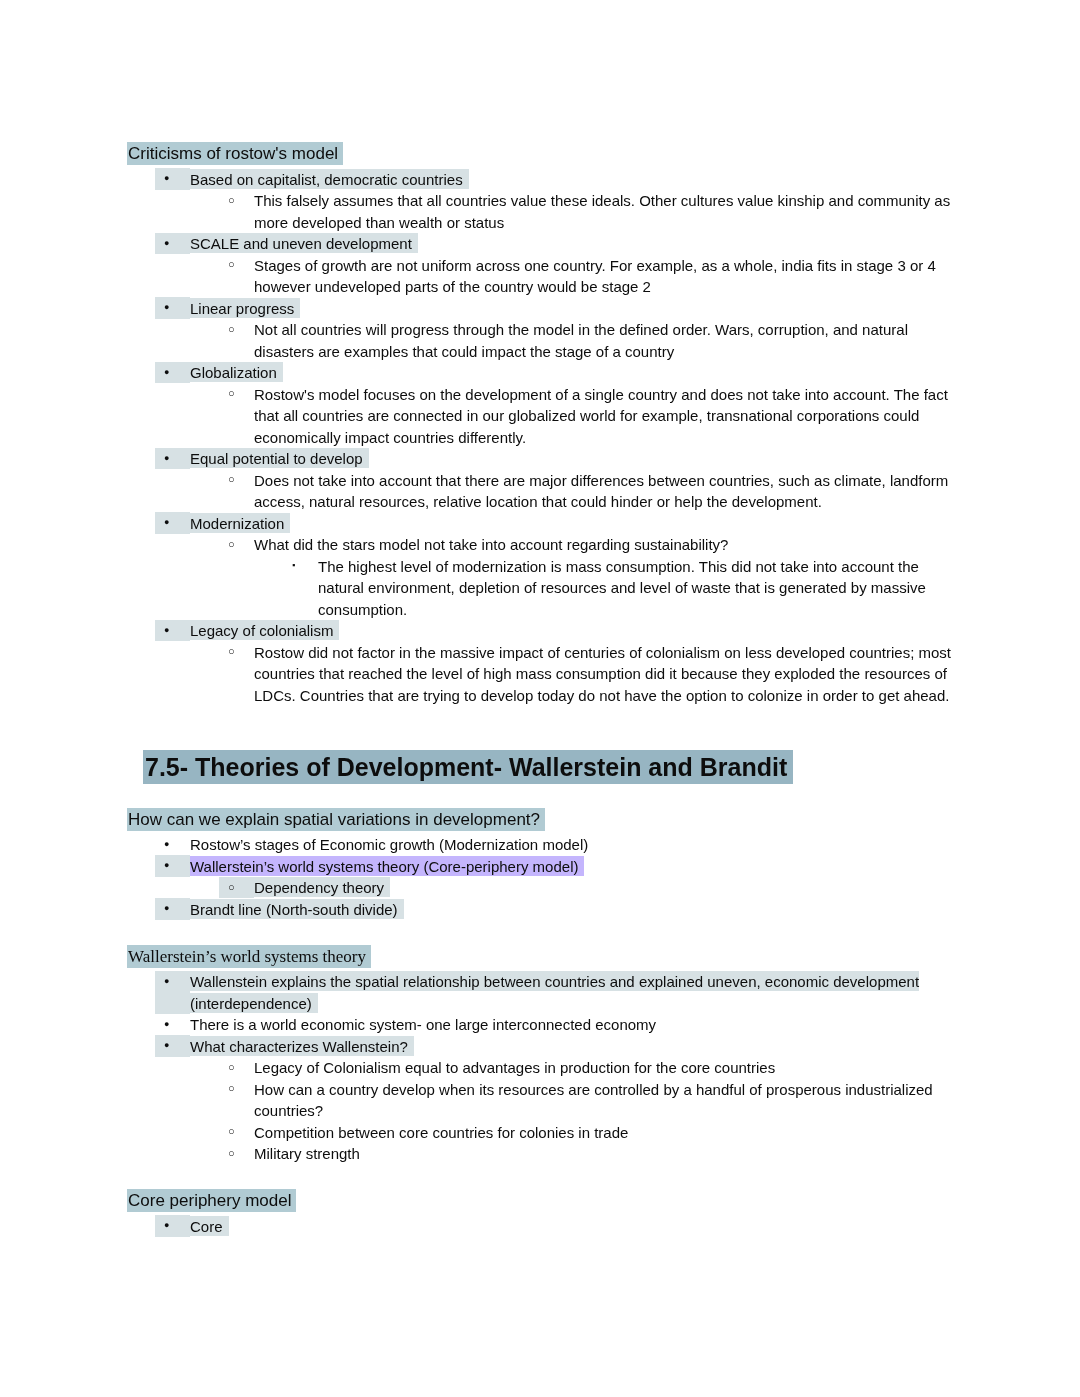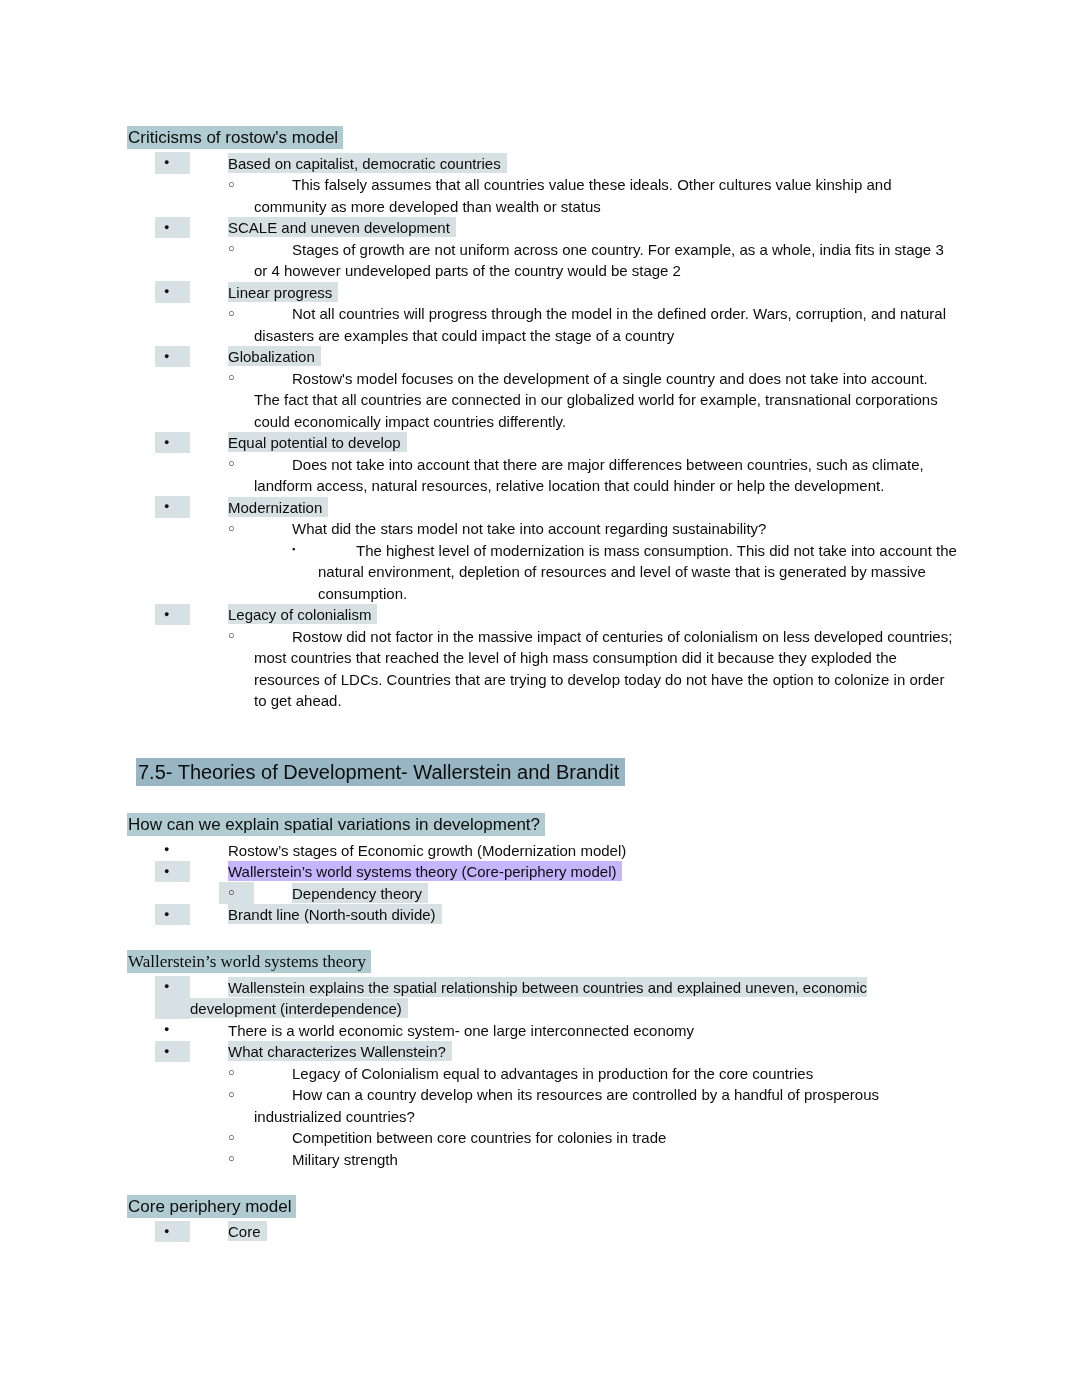--- a/index.html
+++ b/index.html
@@ -22,32 +22,32 @@
     width: 830px;
   }
 
   
   .block-heading {
     font-size: 17px;
     line-height: 21px;
     margin: 26px 0 4px 0;
   }
   .content > .block-heading:first-child {
-    margin-top: 0;
+    margin-top: 16px;
   }
   .block-heading > span {
     padding: 2px 5px 2px 1px;
   }
 
   
   .block-title {
-    font-size: 20px;
-    font-weight: normal;
+    font-size: 25px;
+    font-weight: bold;
     line-height: 23px;
-    margin: 50px 0 30px 9px;
+    margin: 50px 0 30px 16px;
   }
   .block-title > span {
     padding: 3px 6px 3px 2px;
   }
 
   
   .item {
     display: flex;
     font-size: 15px;
     line-height: 21.5px;
@@ -59,21 +59,20 @@
     line-height: 21.5px;
   }
   .item .bullet.b1 { font-size: 9px; }
   .item .bullet.b2 { font-size: 11px; }
   .item .bullet.b3 { font-size: 9px; }
   .item .item-text {
     flex: 1;
   }
   .item .item-text > span {
     padding: 1.5px 0;
-    margin-left: 38px;
   }
   .item.lvl1 { margin-left: 28px; }
   .item.lvl2 { margin-left: 92px; }
   .item.lvl3 { margin-left: 156px; }
   .item.hl .item-text > span {
     padding-right: 6px;
   }
 </style>
 </head>
 <body>

